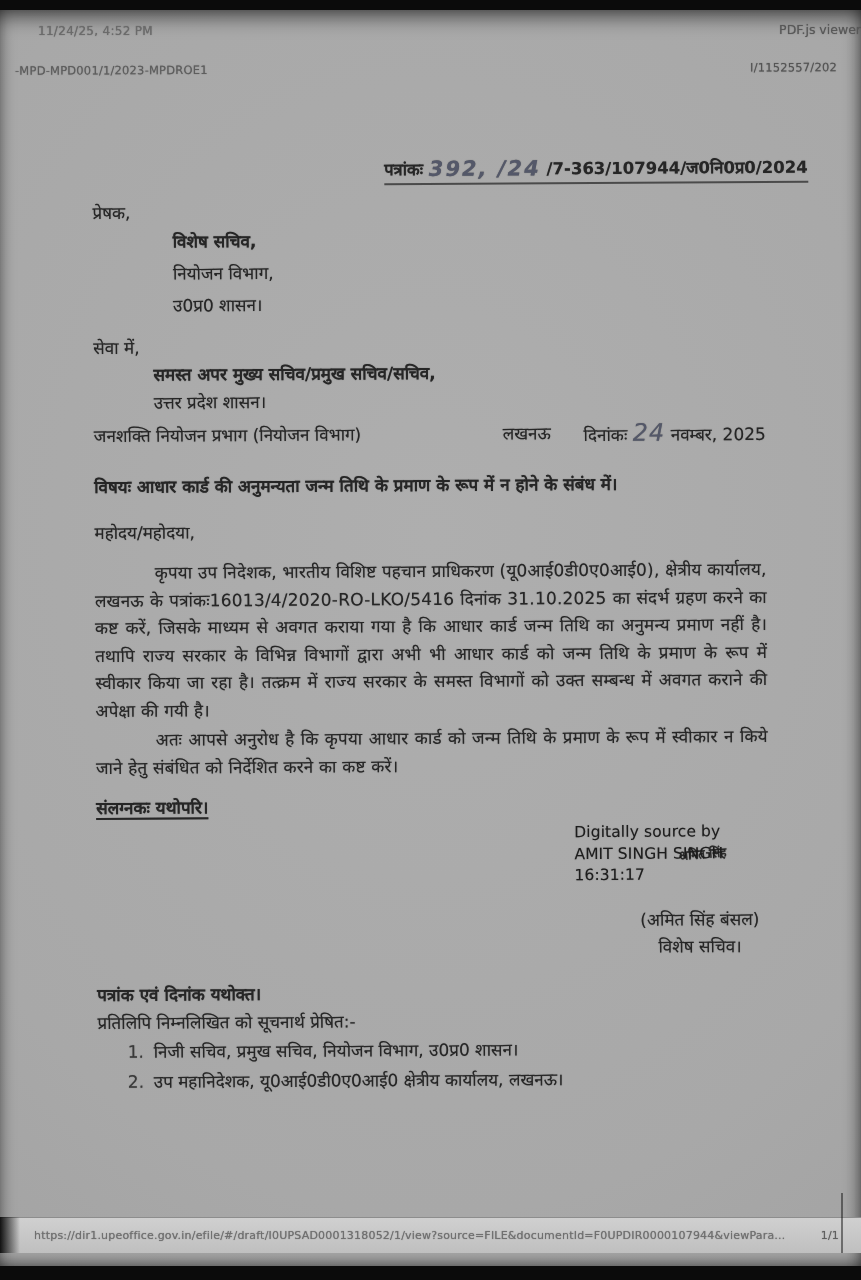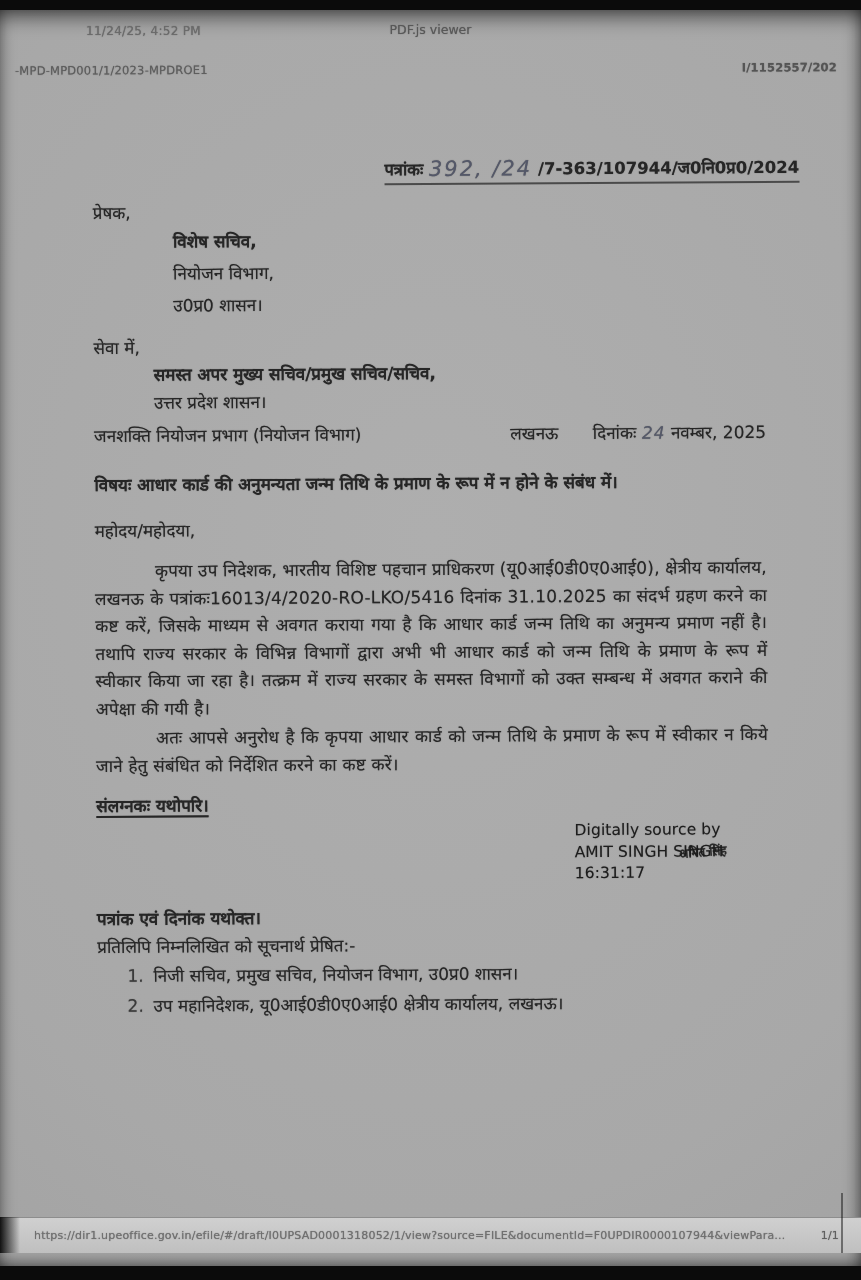--- a/index.html
+++ b/index.html
@@ -17,46 +17,46 @@
     box-shadow:
       inset 0 16px 20px -10px rgba(0,0,0,.6),
       inset -12px 0 16px -10px rgba(0,0,0,.45),
       inset 12px 0 16px -12px rgba(0,0,0,.35),
       inset 0 -12px 14px -9px rgba(0,0,0,.45);
     overflow:hidden;
   }
   .soft { text-shadow:0 0 1px rgba(45,45,45,.55); }
 
   
-  .print-time { position:absolute; top:14px; left:38px; font-size:12px; color:#6b6b6b; letter-spacing:.3px;margin-left:48px; }
-  .pdf-title  { position:absolute; top:12px; left:0; right:0; text-align:center; font-size:12.5px; color:#585858; }
+  .print-time { position:absolute; top:14px; left:38px; font-size:12px; color:#6b6b6b; letter-spacing:.3px; }
+  .pdf-title  { position:absolute; top:12px; left:0; right:0; text-align:right; font-size:12.5px; color:#585858; }
   .ref-row {
     position:absolute; top:52px; left:15px; right:24px;
     display:flex; justify-content:space-between;
     font-size:11.5px; color:#5e5e5e; letter-spacing:.2px;
     transform:rotate(-0.25deg);
   }
-  .ref-row .right { font-weight:bold; color:#555;text-align:right; }
+  .ref-row .right { font-weight:normal; color:#555;text-align:right; }
 
   
   .letter {
     position:absolute; left:95px; top:146px; width:672px;
     color:#262626; font-size:17px;
     transform:rotate(-0.35deg);
   }
   .ref-line {
     margin-left:292px; width:fit-content; white-space:nowrap;
     font-weight:bold; font-size:16.5px;
     border-bottom:2px solid #4a4a4a; padding-bottom:3px;
   }
   .hand {
-    font-style:italic; font-weight:400; color:#545869;
+    font-style:italic; font-weight:700; color:#545869;
     font-size:21px; letter-spacing:2px; position:relative; top:1px;
   }
-  .hand-sm { font-style:italic; font-weight:400; color:#545869; font-size:17px; letter-spacing:1px; }
+  .hand-sm { font-style:italic; font-weight:400; color:#545869; font-size:24px; letter-spacing:1px; }
 
   .from-label, .to-label { line-height:26px; margin-top:13px; }
   .from-lines { margin-left:80px; line-height:32px; }
   .to-lines   { margin-left:60px; line-height:28px; }
   .b { font-weight:bold; }
 
   .division-row { display:flex; margin-top:5px; line-height:28px; }
   .division-row .division { width:392px; }
   .division-row .place    { width:86px;margin-left:40px; }
   .division-row .dategrp  { flex:1; white-space:nowrap; }
@@ -159,20 +159,24 @@
 
     <div class="enclosure">संलग्नकः यथोपरि।</div>
 
     <div class="sig-block">
       <div>Digitally source by</div>
       <div>AMIT SINGH SINGH</div>
       <span class="scribble">अमित सिंह</span>
       <div>16:31:17</div>
     </div>
 
+    <div class="signatory">
+      <div>(अमित सिंह बंसल)</div>
+      <div>विशेष सचिव।</div>
+    </div>
 
     <div class="ref-note">पत्रांक एवं दिनांक यथोक्त।</div>
     <div class="cc-heading">प्रतिलिपि निम्नलिखित को सूचनार्थ प्रेषित:-</div>
 
     <div class="cc-item">
       <span class="num">1.</span><span>निजी सचिव, प्रमुख सचिव, नियोजन विभाग, उ0प्र0 शासन।</span>
     </div>
     <div class="cc-item">
       <span class="num">2.</span><span>उप महानिदेशक, यू0आई0डी0ए0आई0 क्षेत्रीय कार्यालय, लखनऊ।</span>
     </div>

